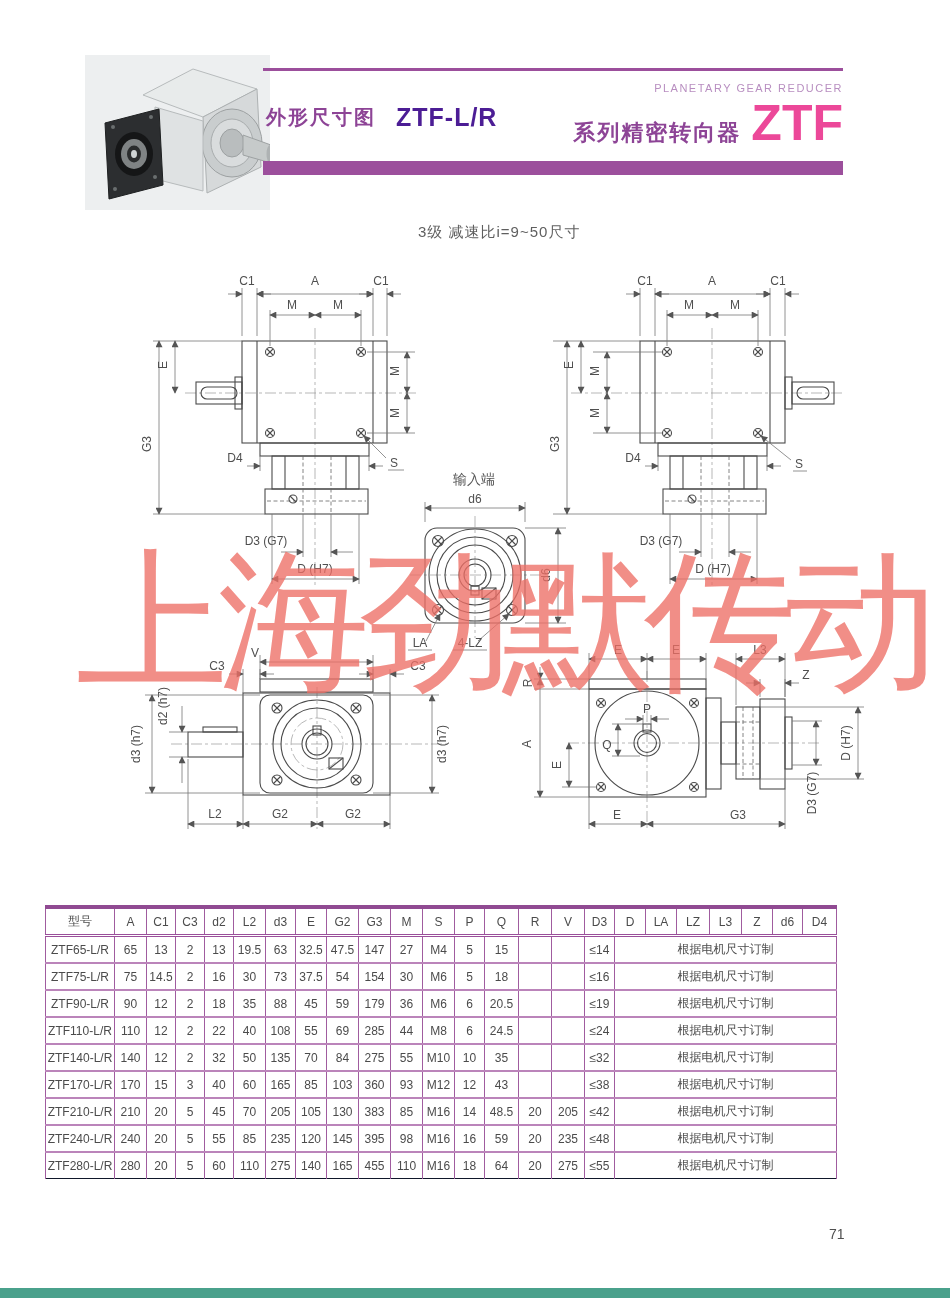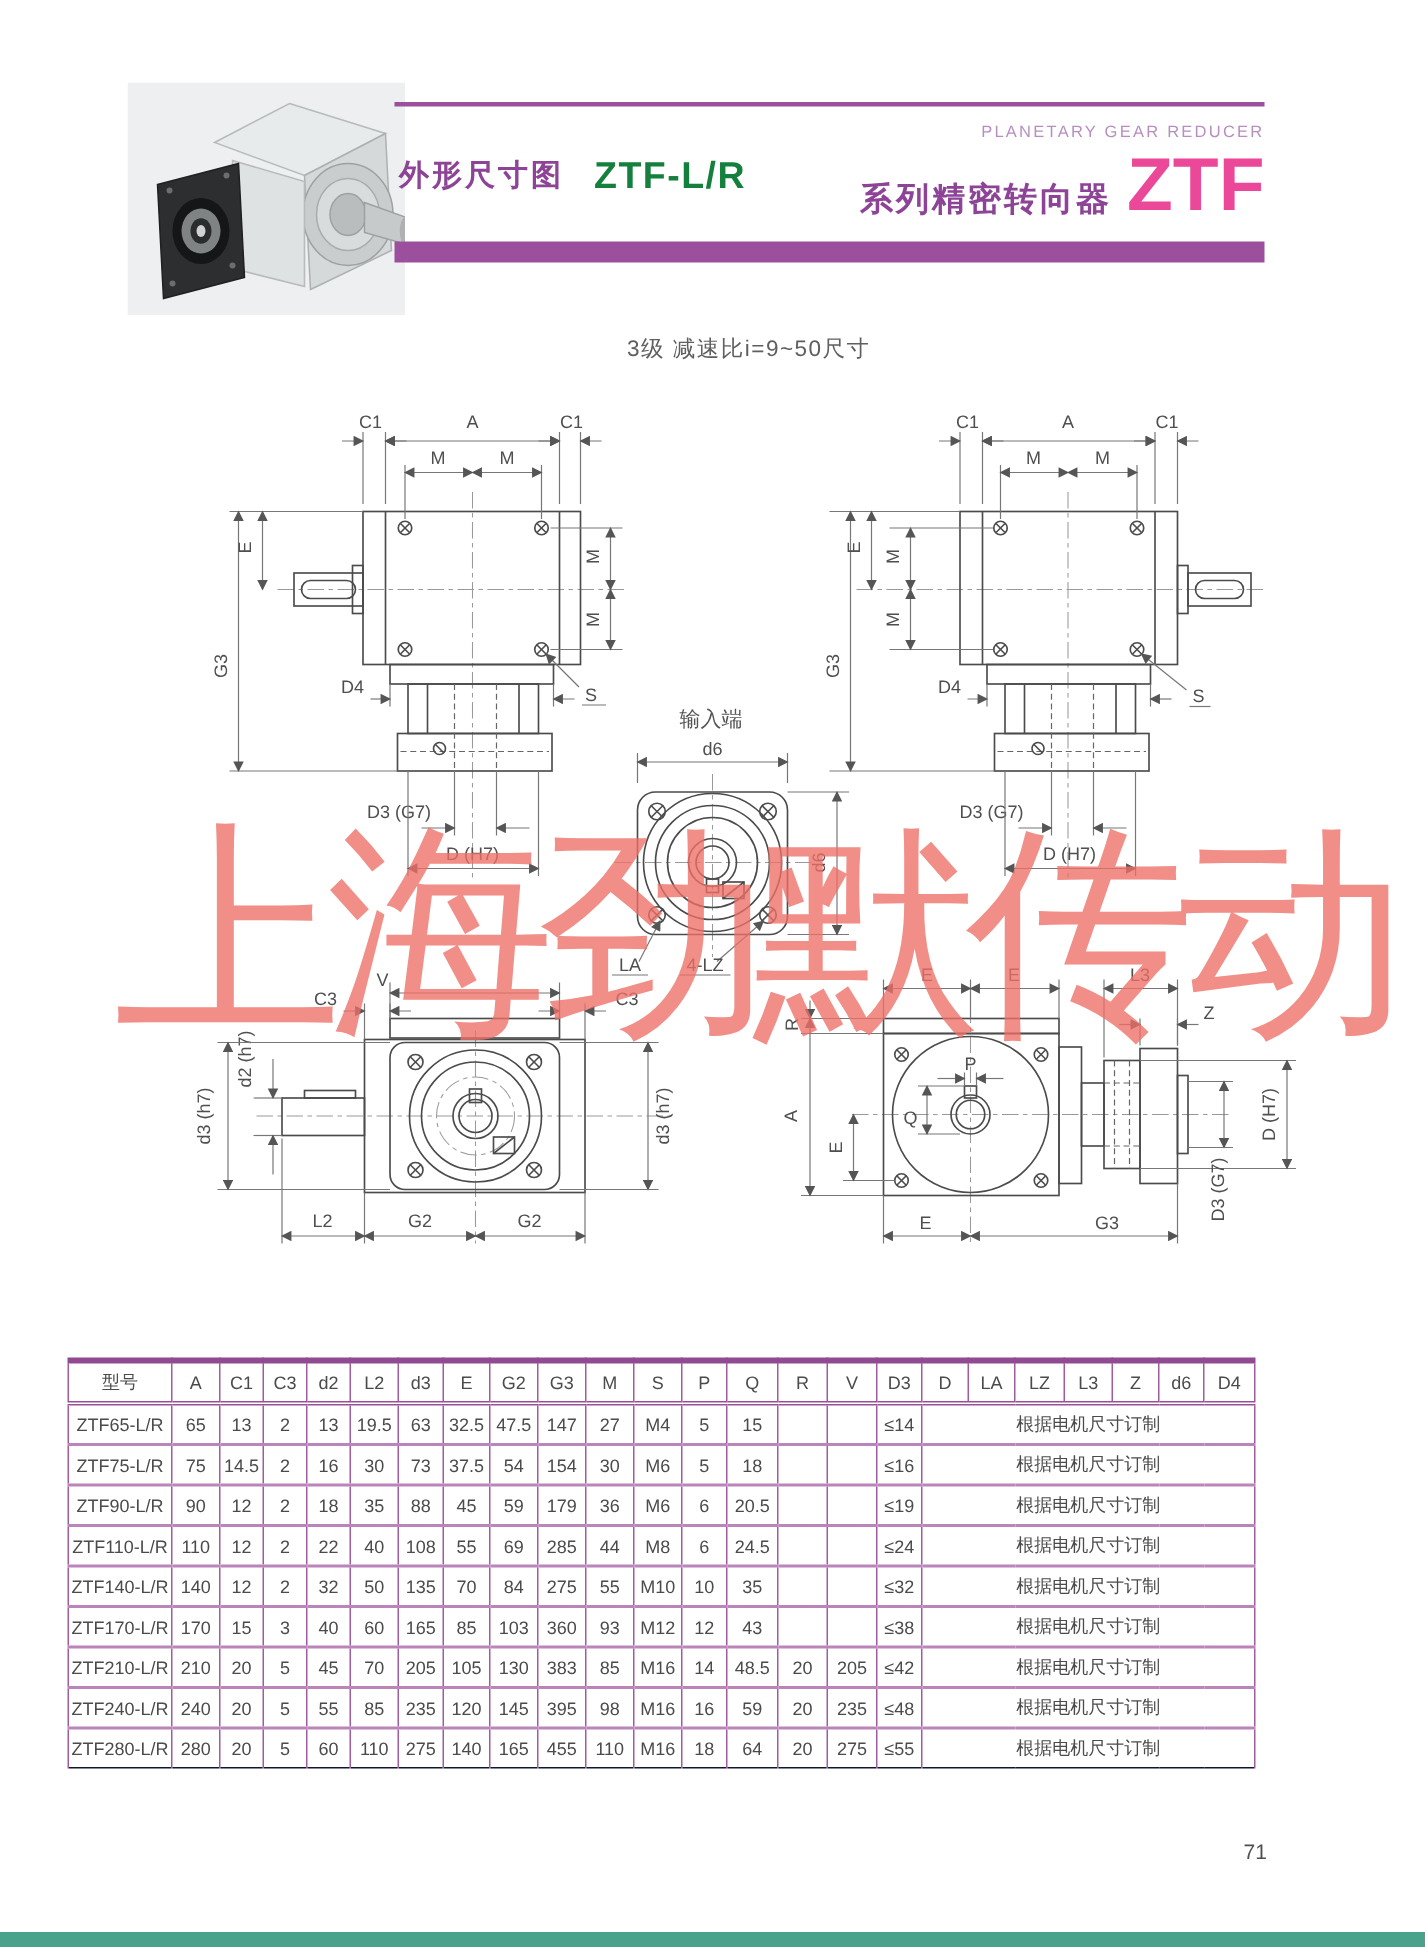--- a/index.html
+++ b/index.html
@@ -1,23 +1,23 @@
 <!DOCTYPE html>
 <html><head>
 <meta charset="utf-8">
 <style>
   html,body{margin:0;padding:0;background:#fff;}
   .page{position:relative;width:950px;height:1298px;background:#fff;overflow:hidden;
         font-family:"Liberation Sans",sans-serif;}
   
   .hdr-thin{position:absolute;left:263px;top:68px;width:580px;height:3px;background:#9c4f9c;}
   .hdr-bar{position:absolute;left:263px;top:161px;width:580px;height:14px;background:#9c4f9c;}
-  .hdr-left{position:absolute;left:266px;top:103px;display:flex;align-items:flex-start;}
+  .hdr-left{position:absolute;left:266px;top:103px;display:flex;align-items:center;}
   .hdr-left .cn{font-size:20px;font-weight:bold;color:#8d4496;letter-spacing:2px;}
-  .hdr-left .model{font-size:25px;font-weight:bold;color:#15803d;margin-left:20px;letter-spacing:1px;}
+  .hdr-left .model{font-size:25px;font-weight:bold;color:#4c1d95;margin-left:20px;letter-spacing:1px;}
   .hdr-en{position:absolute;top:82px;right:107px;font-size:11px;color:#b88ec0;letter-spacing:1.5px;}
   .hdr-right{position:absolute;top:98px;right:107px;display:flex;align-items:baseline;}
   .hdr-right .cn{font-size:22px;font-weight:bold;color:#8d4496;letter-spacing:2px;}
   .hdr-right .model{font-size:50px;font-weight:bold;color:#ec4899;margin-left:10px;line-height:1;}
   .photo{position:absolute;left:85px;top:55px;width:185px;height:155px;}
   
   .subtitle{position:absolute;left:418px;top:223px;font-size:15px;color:#5f5f5f;letter-spacing:1px;text-align:center;}
   .watermark{position:absolute;left:44px;top:546px;width:880px;font-size:152px;line-height:1;
              color:#ee6f66;opacity:.78;font-family:"DejaVu Serif",serif;letter-spacing:-10px;
              white-space:nowrap;z-index:2;pointer-events:none;margin-left:32px;}

